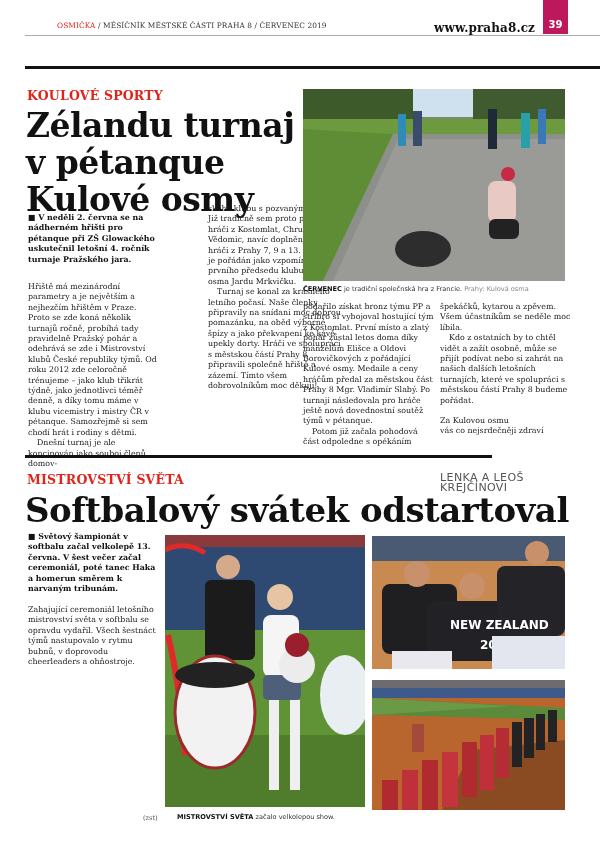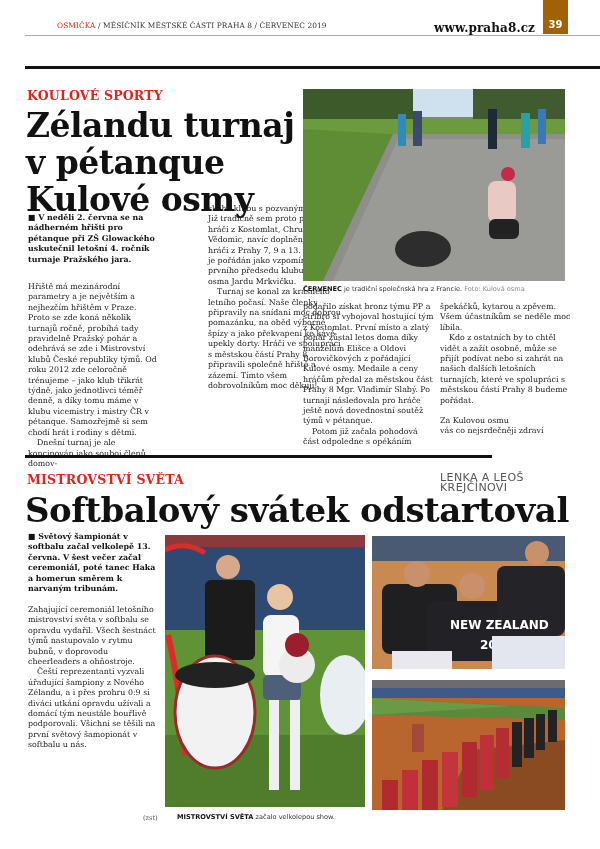--- a/index.html
+++ b/index.html
@@ -4,21 +4,21 @@
   <style>
     * { margin: 0; padding: 0; box-sizing: border-box; }
     html, body { width: 600px; height: 849px; background: #ffffff; overflow: hidden; }
     body { position: relative; font-family: "DejaVu Serif", serif; color: #1a1a1a; }
 
     
     .header { position: absolute; left: 25px; top: 21px; width: 575px; height: 14px; font-size: 7.4px; letter-spacing: 0.1px; }
     .header .brand { color: #e2231a; font-weight: normal; font-family: "DejaVu Serif", serif; padding-left: 32px; }
     .header .sub { color: #333; }
     .header .site { position: absolute; right: 65px; top: 0; font-weight: bold; font-size: 12px; color: #111; }
-    .pagebox { position: absolute; left: 543px; top: 0; width: 25px; height: 34px; background: #a16207; }
+    .pagebox { position: absolute; left: 543px; top: 0; width: 25px; height: 34px; background: #be185d; }
     .pagebox span { position: absolute; bottom: 4px; left: 0; width: 25px; text-align: center; color: #fff; font-weight: bold; font-family: "DejaVu Sans", sans-serif; font-size: 10px; }
     .header-line { position: absolute; left: 25px; top: 35px; width: 575px; height: 1px; background: #aaa; }
 
     .rule { position: absolute; left: 25px; height: 3px; background: #111; }
 
     
     .kicker { position: absolute; color: #e2231a; font-weight: bold; font-size: 12.5px; font-family: "DejaVu Serif", serif; letter-spacing: 0.2px; }
     .headline { position: absolute; font-family: "DejaVu Serif", serif; font-weight: bold; color: #111; letter-spacing: -0.5px; }
     .lead { position: absolute; font-family: "DejaVu Serif", serif; font-weight: bold; font-size: 7.9px; line-height: 10.4px; color: #111; }
     .col { position: absolute; font-family: "DejaVu Serif", serif; font-size: 7.9px; line-height: 10.4px; color: #1a1a1a; }
@@ -81,21 +81,21 @@
     <rect x="185" y="92" width="28" height="42" rx="8" fill="#e8c9c4"></rect>
     <rect x="186" y="130" width="30" height="20" rx="6" fill="#222"></rect>
     <rect x="95" y="25" width="8" height="32" fill="#2f8cb8"></rect>
     <rect x="110" y="22" width="9" height="35" fill="#3a4b6b"></rect>
     <rect x="185" y="20" width="9" height="40" fill="#1f2a38"></rect>
     <rect x="218" y="24" width="9" height="35" fill="#27a0a8"></rect>
     <rect x="235" y="20" width="8" height="35" fill="#3b78b8"></rect>
   </svg>
 </div>
 <div class="caption" style="left:303px; top:285px;">
-  <b>ČERVENEC</b><span> je tradiční společnská hra z Francie.</span><span class="credit">  Foto: Kulová osma</span>
+  <b>ČERVENEC</b><span> je tradiční společnská hra z Francie.</span><span class="credit">  Prahy: Kulová osma</span>
 </div>
 
 <div class="col" style="left:303px; top:302px; width:132px;">
   <p>podařilo získat bronz týmu PP a stříbro si vybojoval hostující tým z Kostomlat. První místo a zlatý pohár zůstal letos doma díky manželům Elišce a Oldovi Borovičkových z pořádající Kulové osmy. Medaile a ceny hráčům předal za městskou část Prahy 8 Mgr. Vladimír Slabý. Po turnaji následovala pro hráče ještě nová dovednostní soutěž týmů v pétanque.</p>
   <p class="ind">Potom již začala pohodová část odpoledne s opékáním</p>
 </div>
 
 <div class="col" style="left:440px; top:302px; width:132px;">
   <p>špekáčků, kytarou a zpěvem. Všem účastníkům se neděle moc líbila.</p>
   <p class="ind">Kdo z ostatních by to chtěl vidět a zažít osobně, může se přijít podívat nebo si zahrát na našich dalších letošních turnajích, které ve spolupráci s městskou částí Prahy 8 budeme pořádat.</p>
@@ -107,21 +107,20 @@
 <div class="rule" style="top:455px; width:467px;"></div>
 
 <div class="kicker" style="left:27px; top:472px;">MISTROVSTVÍ SVĚTA</div>
 
 <div class="headline" style="left:25px; top:490px; font-size:34px; line-height:40px; white-space:nowrap;">Softbalový svátek odstartoval</div>
 
 <div class="lead" style="left:28px; top:532px; width:132px;">■ Světový šampionát v softbalu začal velkolepě 13. června. V šest večer začal ceremoniál, poté tanec Haka a homerun směrem k narvaným tribunám.</div>
 
 <div class="col" style="left:28px; top:605px; width:132px;">
   <p>Zahajující ceremoniál letošního mistrovství světa v softbalu se opravdu vydařil. Všech šestnáct týmů nastupovalo v rytmu bubnů, v doprovodu cheerleaders a ohňostroje.</p>
-  <p class="ind">Čeští reprezentanti vyzvali úřadující šampiony z Nového Zélandu, a i přes prohru 0:9 si diváci utkání opravdu užívali a domácí tým neustále bouřlivě podporovali. Všichni se těšili na první světový šamopionát v softbalu u nás.</p>
 </div>
 <div class="note" style="left:143px; top:814px;">(zst)</div>
 
 <div class="photo" style="left:165px; top:535px; width:200px; height:272px;">
   <svg width="200" height="272" viewBox="0 0 200 272">
     <rect width="200" height="272" fill="#5a8a35"></rect>
     <rect width="200" height="95" fill="#2e4a73"></rect>
     <rect x="0" y="0" width="200" height="12" fill="#8a3a3a"></rect>
     <rect x="0" y="95" width="200" height="177" fill="#5f9336"></rect>
     <rect x="0" y="200" width="200" height="72" fill="#4f7d2c"></rect>

